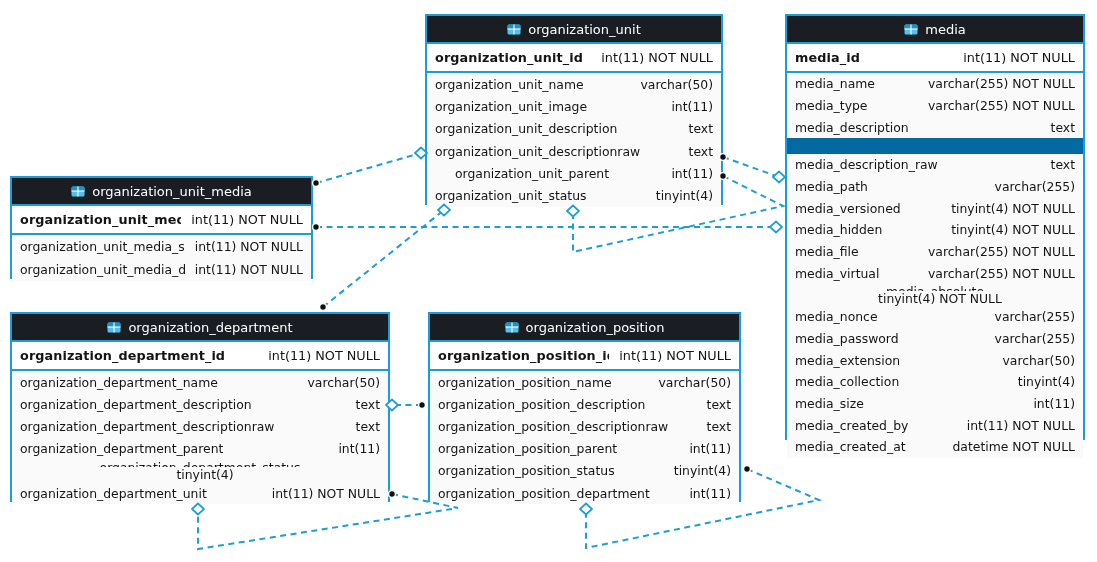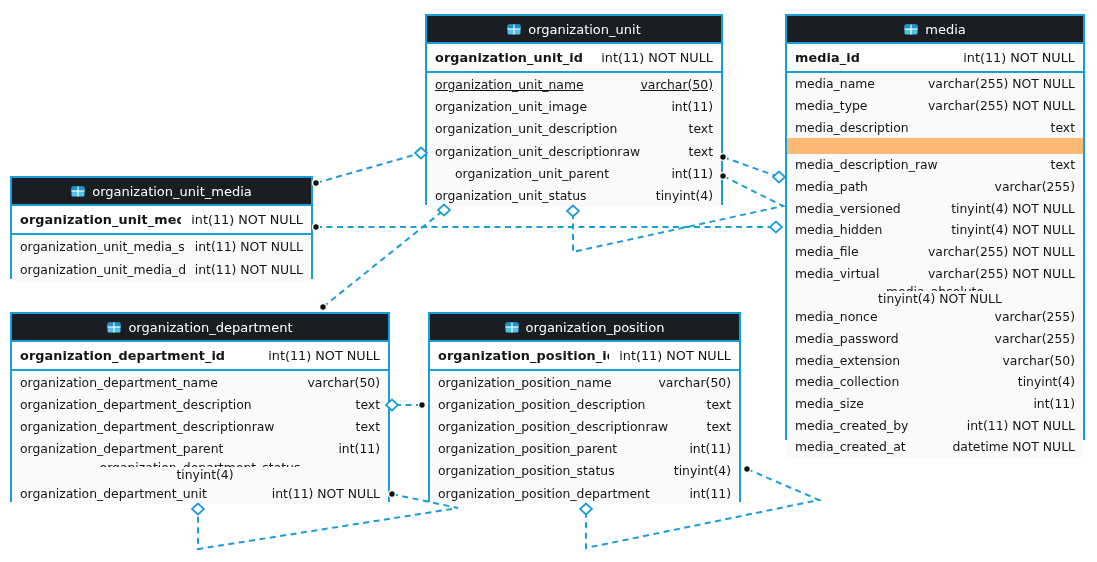--- a/index.html
+++ b/index.html
@@ -1,21 +1,21 @@
 <!DOCTYPE html>
 <html><head>
 <meta charset="utf-8">
 <style>
   html,body{margin:0;padding:0;background:#ffffff;}
   #canvas{
     position:relative;width:1097px;height:562px;overflow:hidden;background:#ffffff;
     font-family:"DejaVu Sans","Liberation Sans",sans-serif;
   }
   .table{
-    position:absolute;box-sizing:border-box;border:2px solid #1b9dd8;background:#fdba74;
+    position:absolute;box-sizing:border-box;border:2px solid #1b9dd8;background:#0369a1;
     z-index:2;
   }
   .thead{
     height:26px;background:#1a1e22;color:#ffffff;display:flex;align-items:center;
     justify-content:center;gap:7px;font-size:13px;border-bottom:2px solid #1b9dd8;
   }
   .ticon{display:inline-flex;align-items:center;}
   .row{
     display:flex;align-items:center;justify-content:space-between;
     padding:0 8px;font-size:12.4px;color:#141414;white-space:nowrap;
@@ -69,21 +69,21 @@
           <line x1="0.5" y1="5" x2="13.5" y2="5" stroke="#ffffff" stroke-width="1.1"></line>
         </svg>
       </span>
       <span class="ttitle">organization_unit</span>
     </div>
     <div class="row pkrow">
       <span class="cname">organization_unit_id</span>
       <span class="ctype">int(11) NOT NULL</span>
     </div>
     <div class="tbody">
-        <div class="row" style="height: 22.3px; text-decoration: underline;">
+        <div class="row" style="height: 22.3px;">
           <span class="cname">organization_unit_name</span>
           <span class="ctype">varchar(50)</span>
         </div>
         <div class="row" style="height: 22.3px;">
           <span class="cname">organization_unit_image</span>
           <span class="ctype">int(11)</span>
         </div>
         <div class="row" style="height: 22.3px;">
           <span class="cname">organization_unit_description</span>
           <span class="ctype">text</span>

